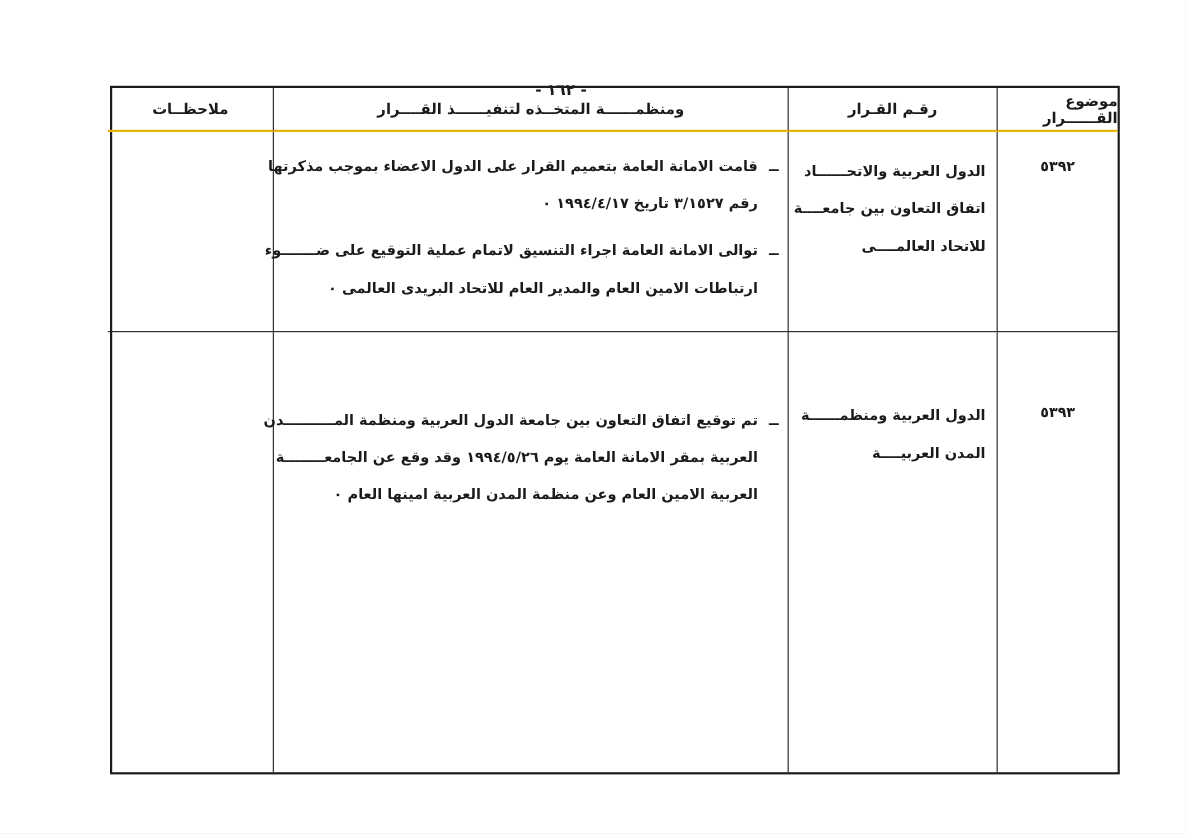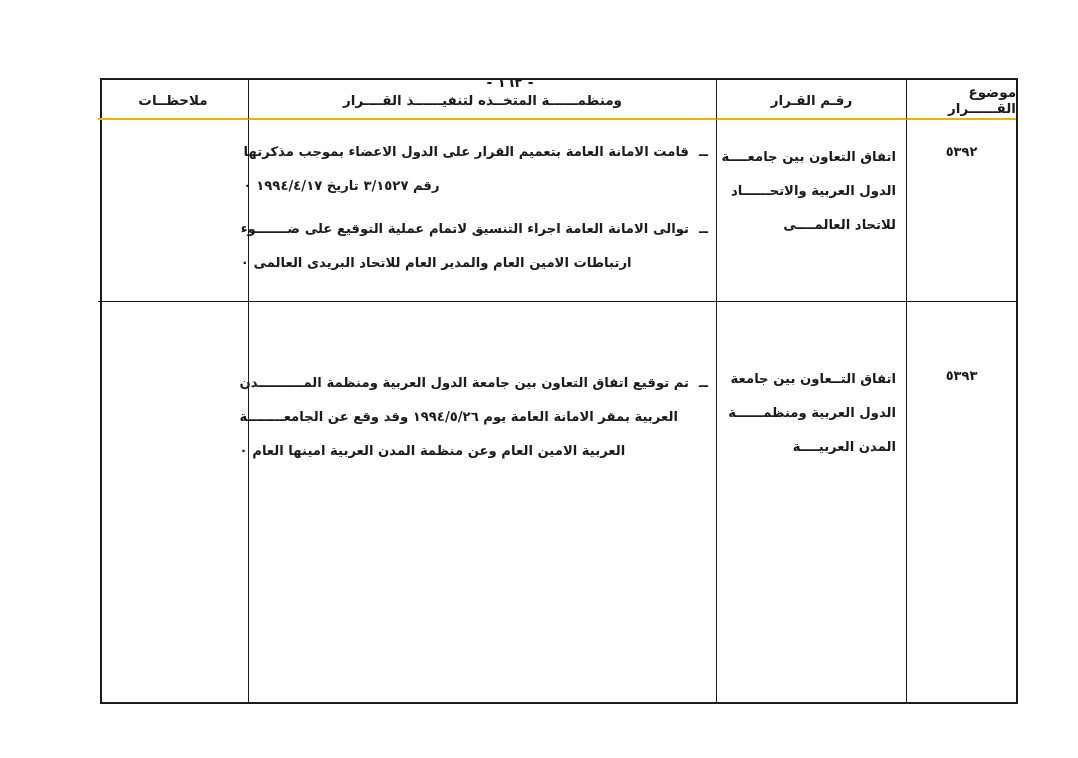--- a/index.html
+++ b/index.html
@@ -48,21 +48,21 @@
   .cell-subject { padding: 0 10px 0 6px; font-size: 13.2px; line-height: 34px; text-align: right; }
   .cell-subject.row1 { padding-top: 20px; }
   .cell-subject.row2 { padding-top: 60px; }
   .cell-actions { padding: 0 8px 0 10px; font-size: 13.2px; }
   .cell-actions.row1 { padding-top: 15px; }
   .cell-actions.row2 { padding-top: 64px; }
   .bullet { display: flex; flex-direction: row; gap: 10px; }
   .bullet + .bullet { margin-top: 9px; }
   .dash { flex: 0 0 auto; line-height: 34px; }
   .lines { flex: 1 1 auto; }
-  .action-line { line-height: 34px; text-align: left; white-space: nowrap; margin-left: 43px; }
+  .action-line { line-height: 34px; text-align: right; white-space: nowrap; margin-left: 43px; }
   .subject-line { white-space: nowrap; }
   .cell-notes { }
 </style>
 </head>
 <body>
 
 <div class="page">
 
   <div class="page-number">- ١٦٢ -</div>
 
@@ -70,22 +70,22 @@
 
     <div class="cell hdr vline-a">موضوع القــــــرار</div>
     <div class="cell hdr vline-a">رقـم القـرار</div>
     <div class="cell hdr vline-a">ومنظمــــــة المتخــذه لتنفيــــــذ القــــرار</div>
     <div class="cell hdr">ملاحظــات</div>
 
     <div class="cell row1 cell-number vline-a">
       <span>٥٣٩٢</span>
     </div>
     <div class="cell row1 cell-subject vline-a">
+      <div class="subject-line">الدول العربية والاتحــــــاد</div>
       <div class="subject-line">اتفاق التعاون بين جامعــــة</div>
-      <div class="subject-line">الدول العربية والاتحــــــاد</div>
       <div class="subject-line">للاتحاد العالمــــى</div>
     </div>
     <div class="cell row1 cell-actions vline-a">
       <div class="bullet">
         <span class="dash">ــ</span>
         <div class="lines">
           <div class="action-line">قامت الامانة العامة بتعميم القرار على الدول الاعضاء بموجب مذكرتها</div>
           <div class="action-line">رقم ٣/١٥٢٧ تاريخ ١٩٩٤/٤/١٧ ٠</div>
         </div>
       </div>
@@ -98,21 +98,20 @@
       </div>
     </div>
     <div class="cell row1 cell-notes">
       <span></span>
     </div>
 
     <div class="cell cell-number row2 vline-a">
       <span>٥٣٩٣</span>
     </div>
     <div class="cell cell-subject row2 vline-a">
-      <div class="subject-line">اتفاق التــعاون  بين جامعة</div>
       <div class="subject-line">الدول العربية ومنظمــــــة</div>
       <div class="subject-line">المدن العربيــــة</div>
     </div>
     <div class="cell cell-actions row2 vline-a">
       <div class="bullet">
         <span class="dash">ــ</span>
         <div class="lines">
           <div class="action-line">تم توقيع اتفاق التعاون بين جامعة الدول العربية ومنظمة المــــــــــدن</div>
           <div class="action-line">العربية بمقر الامانة العامة يوم ١٩٩٤/٥/٢٦ وقد وقع عن الجامعــــــــة</div>
           <div class="action-line">العربية الامين العام وعن منظمة المدن العربية امينها العام ٠</div>

